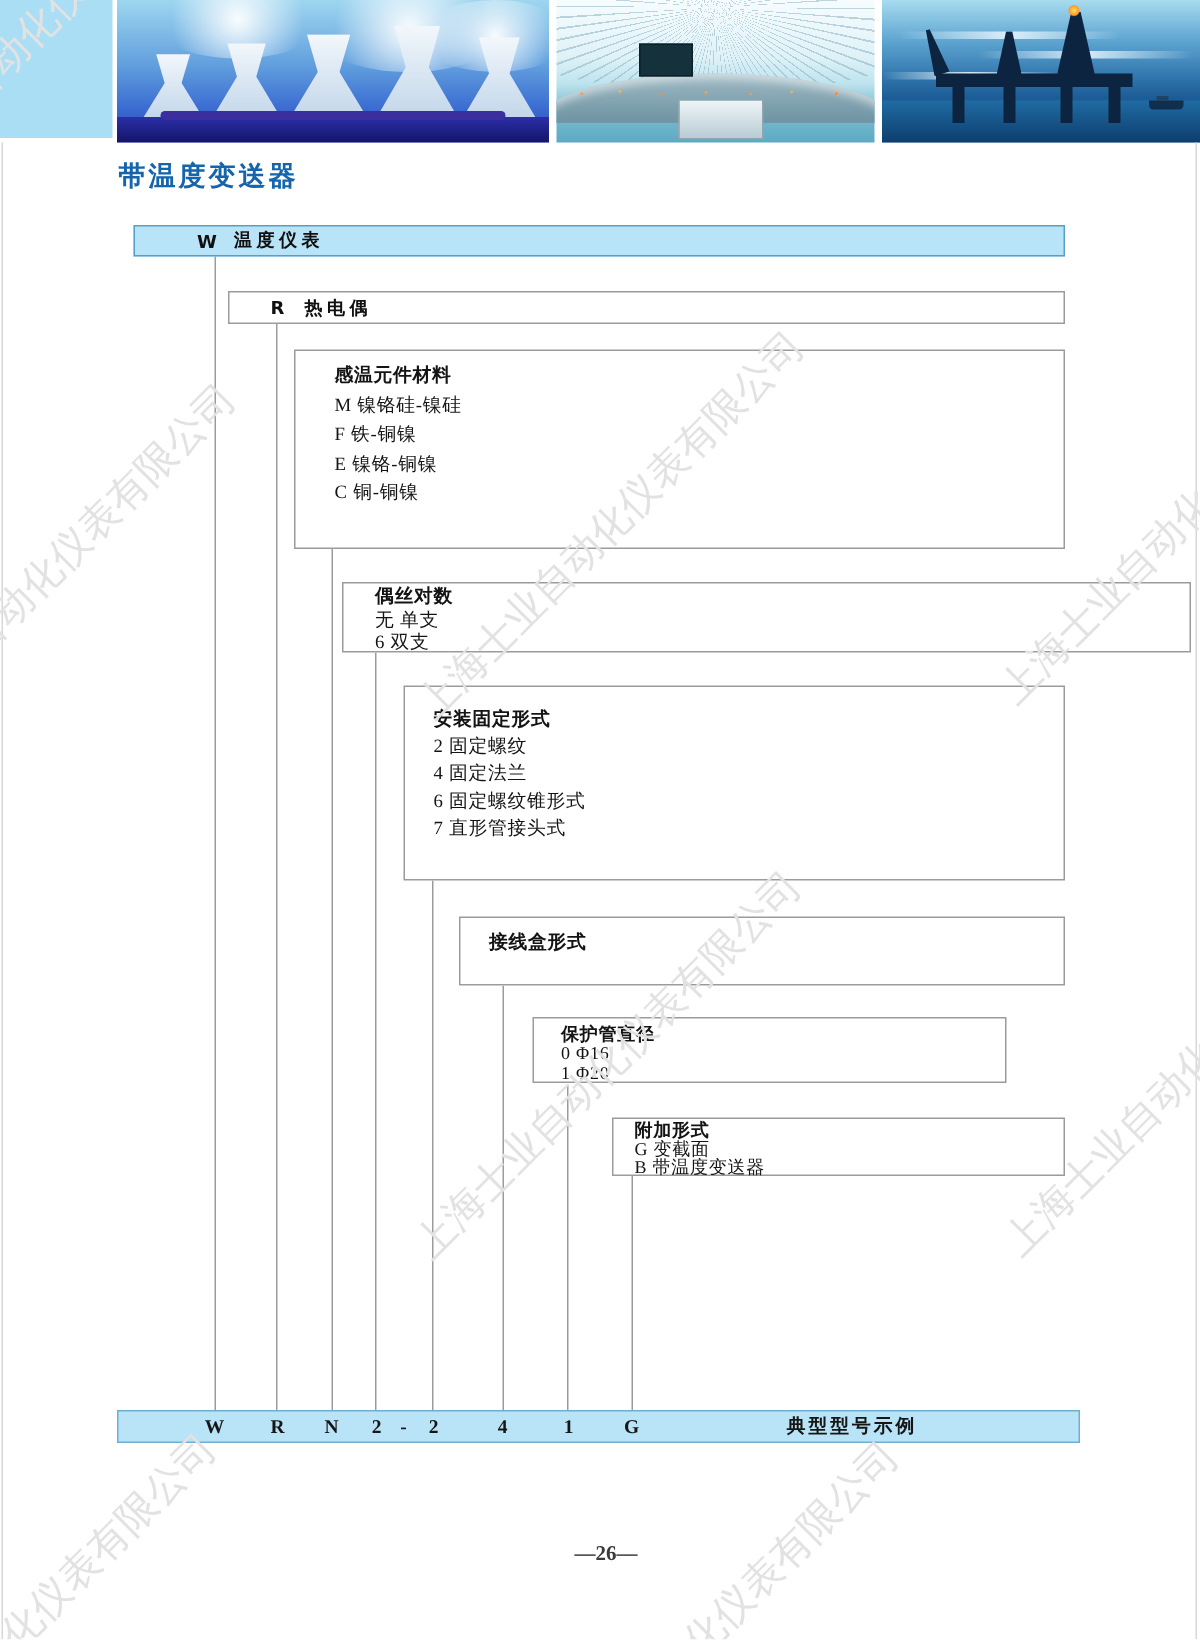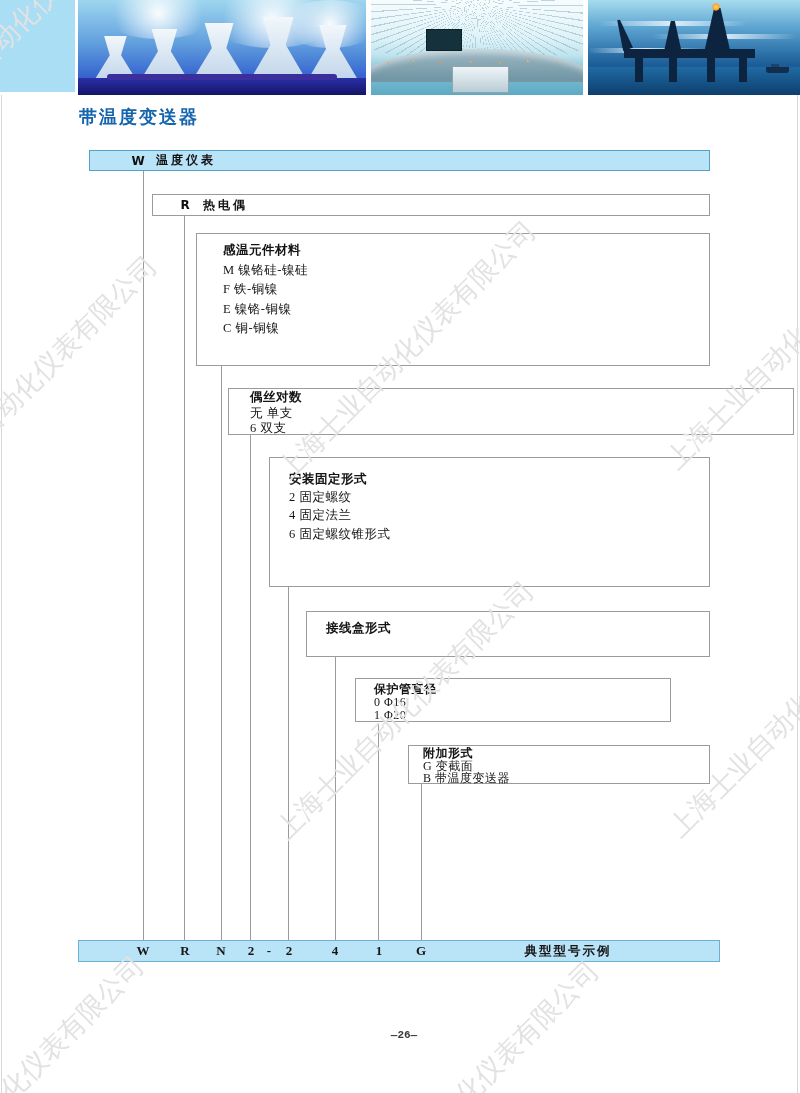--- a/index.html
+++ b/index.html
@@ -59,21 +59,21 @@
   .bar{position:absolute;left:78px;top:940px;width:642px;height:22px;box-sizing:border-box;
        background:#b9e3f7;border:1px solid #6fb0d2;}
   .bar span{position:absolute;top:50%;transform:translate(-50%,-50%);
             font-weight:bold;font-size:13px;font-family:"Liberation Serif",serif;}
   .bar .exlabel{letter-spacing:2px;font-size:12.5px;}
 
   
   .slogan{position:absolute;left:80px;top:1082px;font-family:"DejaVu Sans","Liberation Sans",sans-serif;
           font-style:italic;font-weight:bold;font-size:12px;letter-spacing:4px;color:#5a5a5a;margin-top:40px;}
   .pagenum{position:absolute;left:404px;top:1029px;transform:translateX(-50%);
-           font-family:Liberation Mono, monospace;font-weight:bold;font-size:11px;color:#3a3a3a;}
+           font-family:Liberation Serif, serif;font-weight:bold;font-size:14px;color:#3a3a3a;}
 
   
   .wm{position:absolute;white-space:nowrap;font-family:"DejaVu Sans",sans-serif;font-size:27px;
       color:#e2e2e2;transform:translate(-50%,-50%) rotate(-45deg);pointer-events:none;z-index:50;}
   .edge{position:absolute;top:95px;bottom:0;width:1px;background:#d7d7d7;}
   .edge.l{left:1px;}.edge.r{left:797px;}
 </style>
 </head>
 <body>
 
@@ -155,20 +155,21 @@
     <div class="bx-title">偶丝对数</div>
     <div>无 单支</div>
     <div>6 双支</div>
   </div>
 
   <div class="dbox bx" style="left:269px;top:457px;width:441px;height:130px;padding:12px 0 0 19px;line-height:18.2px;">
     <div class="bx-title">安装固定形式</div>
     <div>2 固定螺纹</div>
     <div>4 固定法兰</div>
     <div>6 固定螺纹锥形式</div>
+    <div>7 直形管接头式</div>
   </div>
 
   <div class="dbox bx" style="left:306px;top:611px;width:404px;height:46px;padding:7px 0 0 19px;line-height:18px;">
     <div class="bx-title">接线盒形式</div>
   </div>
 
   <div class="dbox bx" style="left:355px;top:678px;width:316px;height:44px;padding:4px 0 0 18px;line-height:12.8px;font-size:12px;">
     <div class="bx-title">保护管直径</div>
     <div>0 Φ16</div>
     <div>1 Φ20</div>

